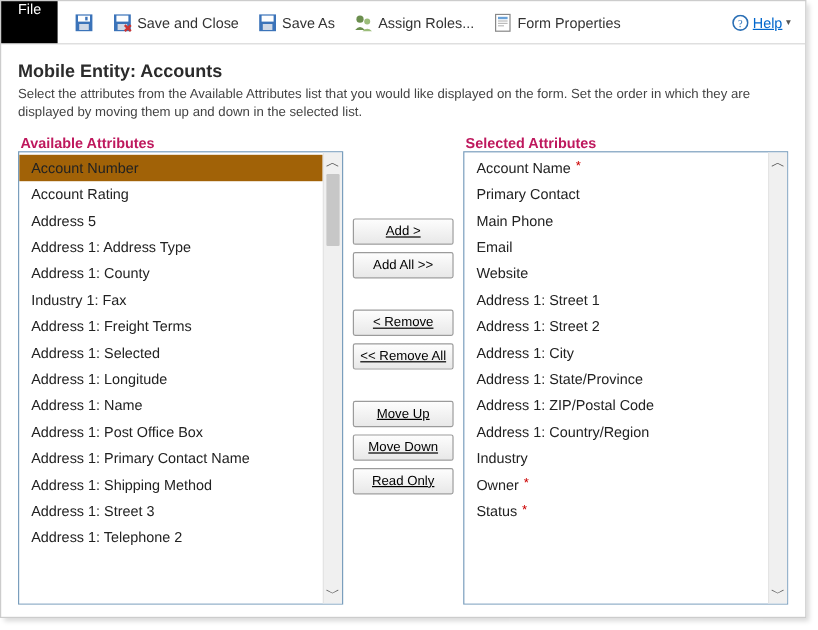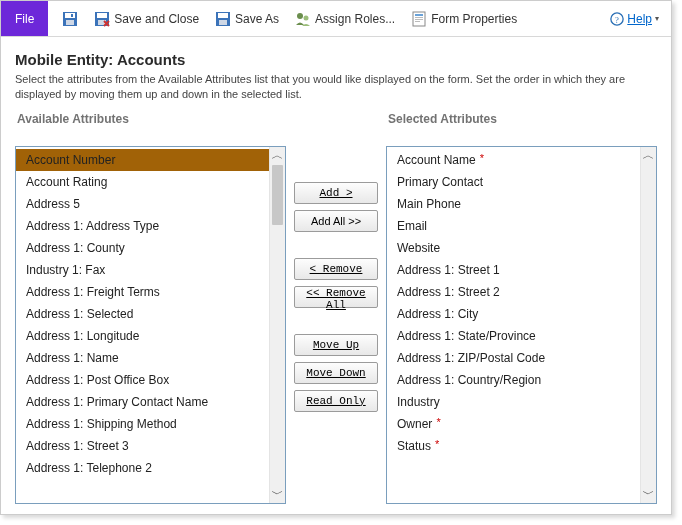--- a/index.html
+++ b/index.html
@@ -24,26 +24,25 @@
   }
   .toolbar {
     display: flex;
     align-items: center;
     height: 36px;
     border-bottom: 1px solid #d8d8d8;
     padding: 0 6px 0 0;
     gap: 4px;
   }
   .file-tab {
-    background: #6d28d9;
+    background: #000000;
     color: #fff;
     padding: 0 14px;
     height: 100%;
     display: flex;
-    align-items: center;
     font-size: 12px;
     margin-right: 4px;
   }
   .tb-item {
     display: flex;
     align-items: center;
     gap: 4px;
     padding: 4px 6px;
     cursor: pointer;
     color: #333;
@@ -79,23 +78,23 @@
   }
   .col-list {
     flex: 1;
     display: flex;
     flex-direction: column;
     min-width: 0;
   }
   .col-label {
     font-weight: bold;
     font-size: 12px;
-    margin-bottom: 20px;
+    margin-bottom: 0;
     padding-left: 2px;
-    color: #737373;
+    color: #be185d;
   }
   .listbox {
     border: 1px solid #7a9ebd;
     flex: 1;
     overflow: hidden;
     position: relative;
     background: #fff;
   }
   .listbox-inner {
     position: absolute;
@@ -146,21 +145,21 @@
     width: 84px;
     height: 22px;
     font-size: 11px;
     background: linear-gradient(#fdfdfd,#e8e8e8);
     border: 1px solid #9b9b9b;
     border-radius: 2px;
     cursor: pointer;
     color: #000;
     text-decoration: none;
   }
-  .btn.underline { text-decoration: underline; font-family: Liberation Mono, monospace; }
+  .btn.underline { text-decoration: underline; }
   .btn-gap { height: 14px; }
 </style>
 </head>
 <body>
 
 <div class="container">
 
   <div class="toolbar">
     <div class="file-tab">
       <span>File</span>

